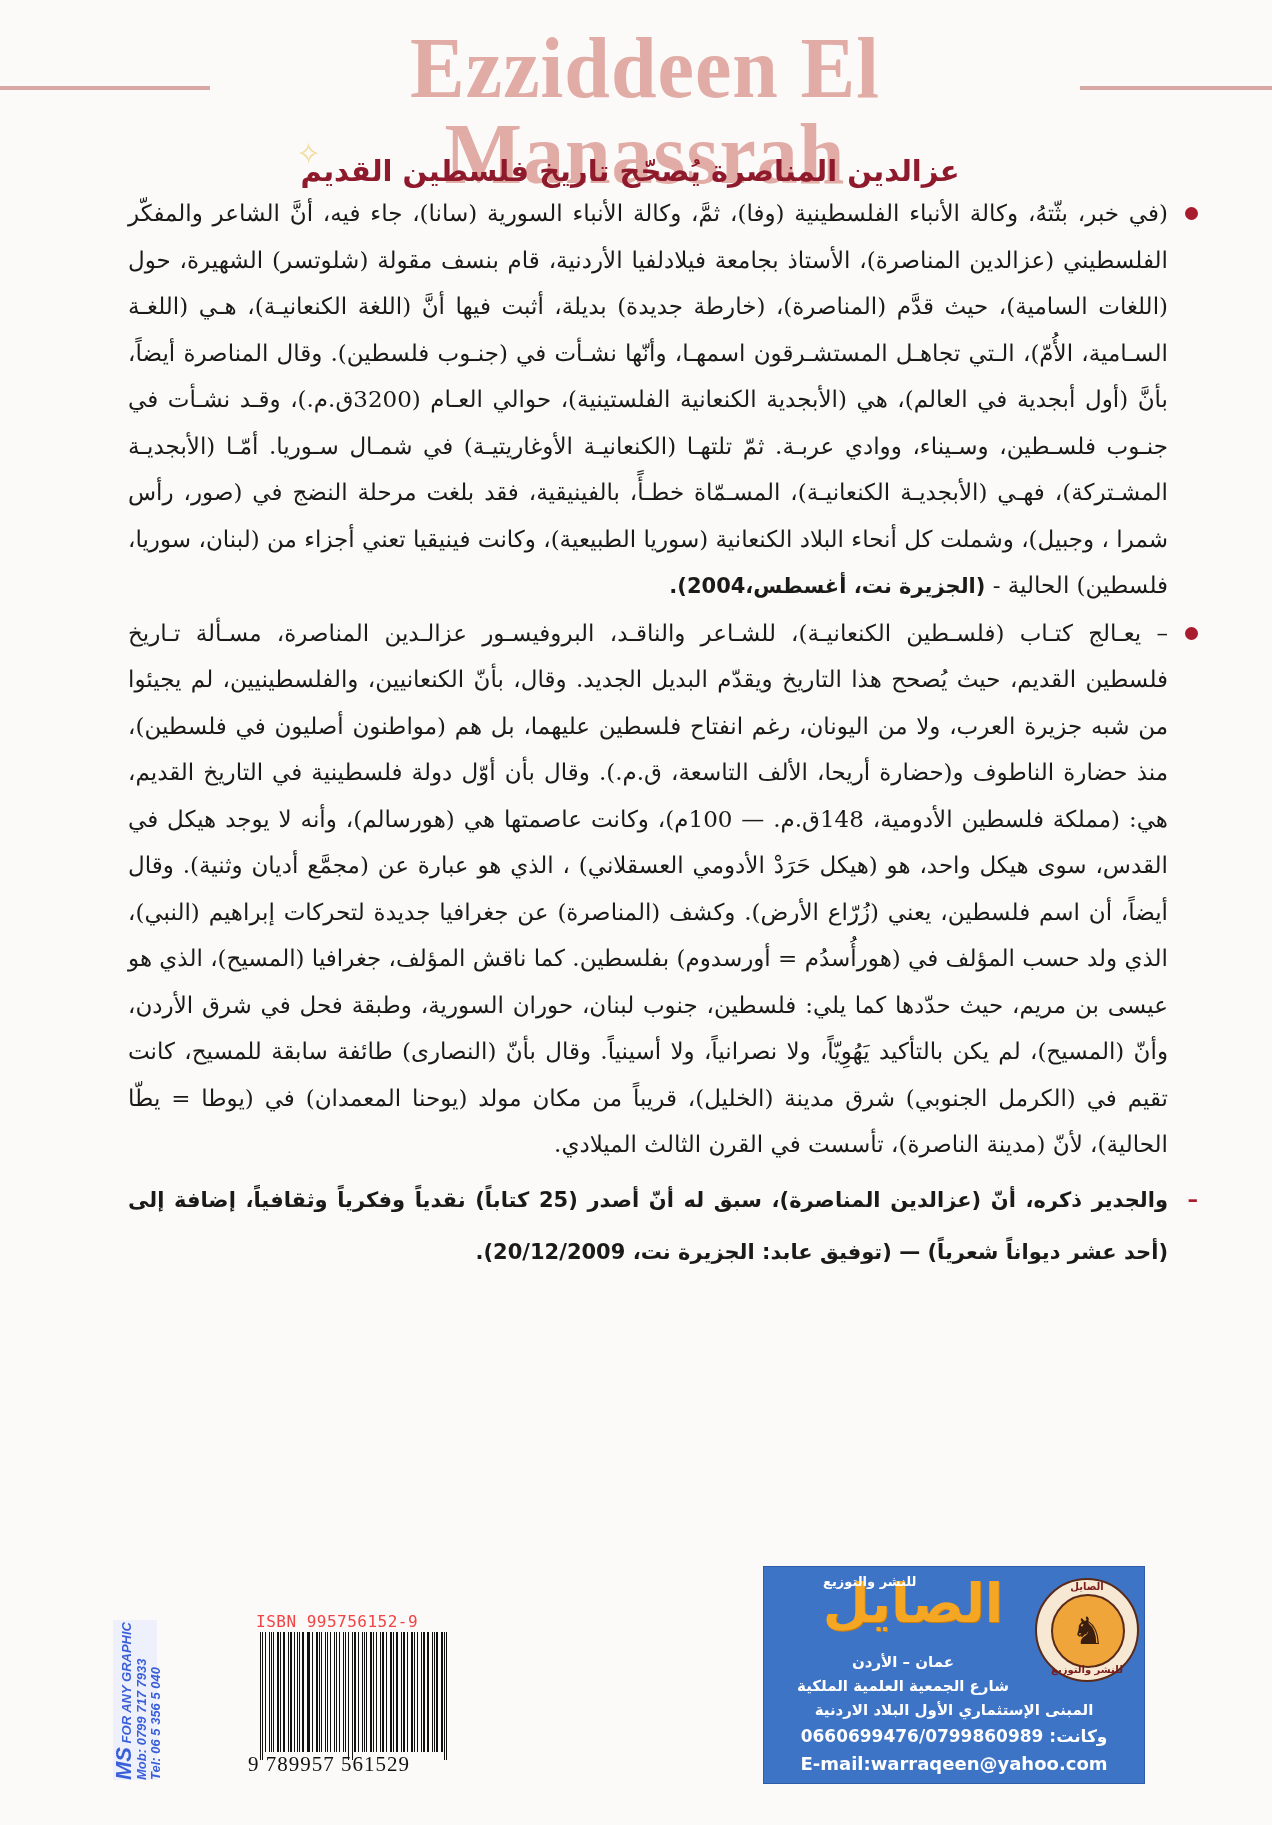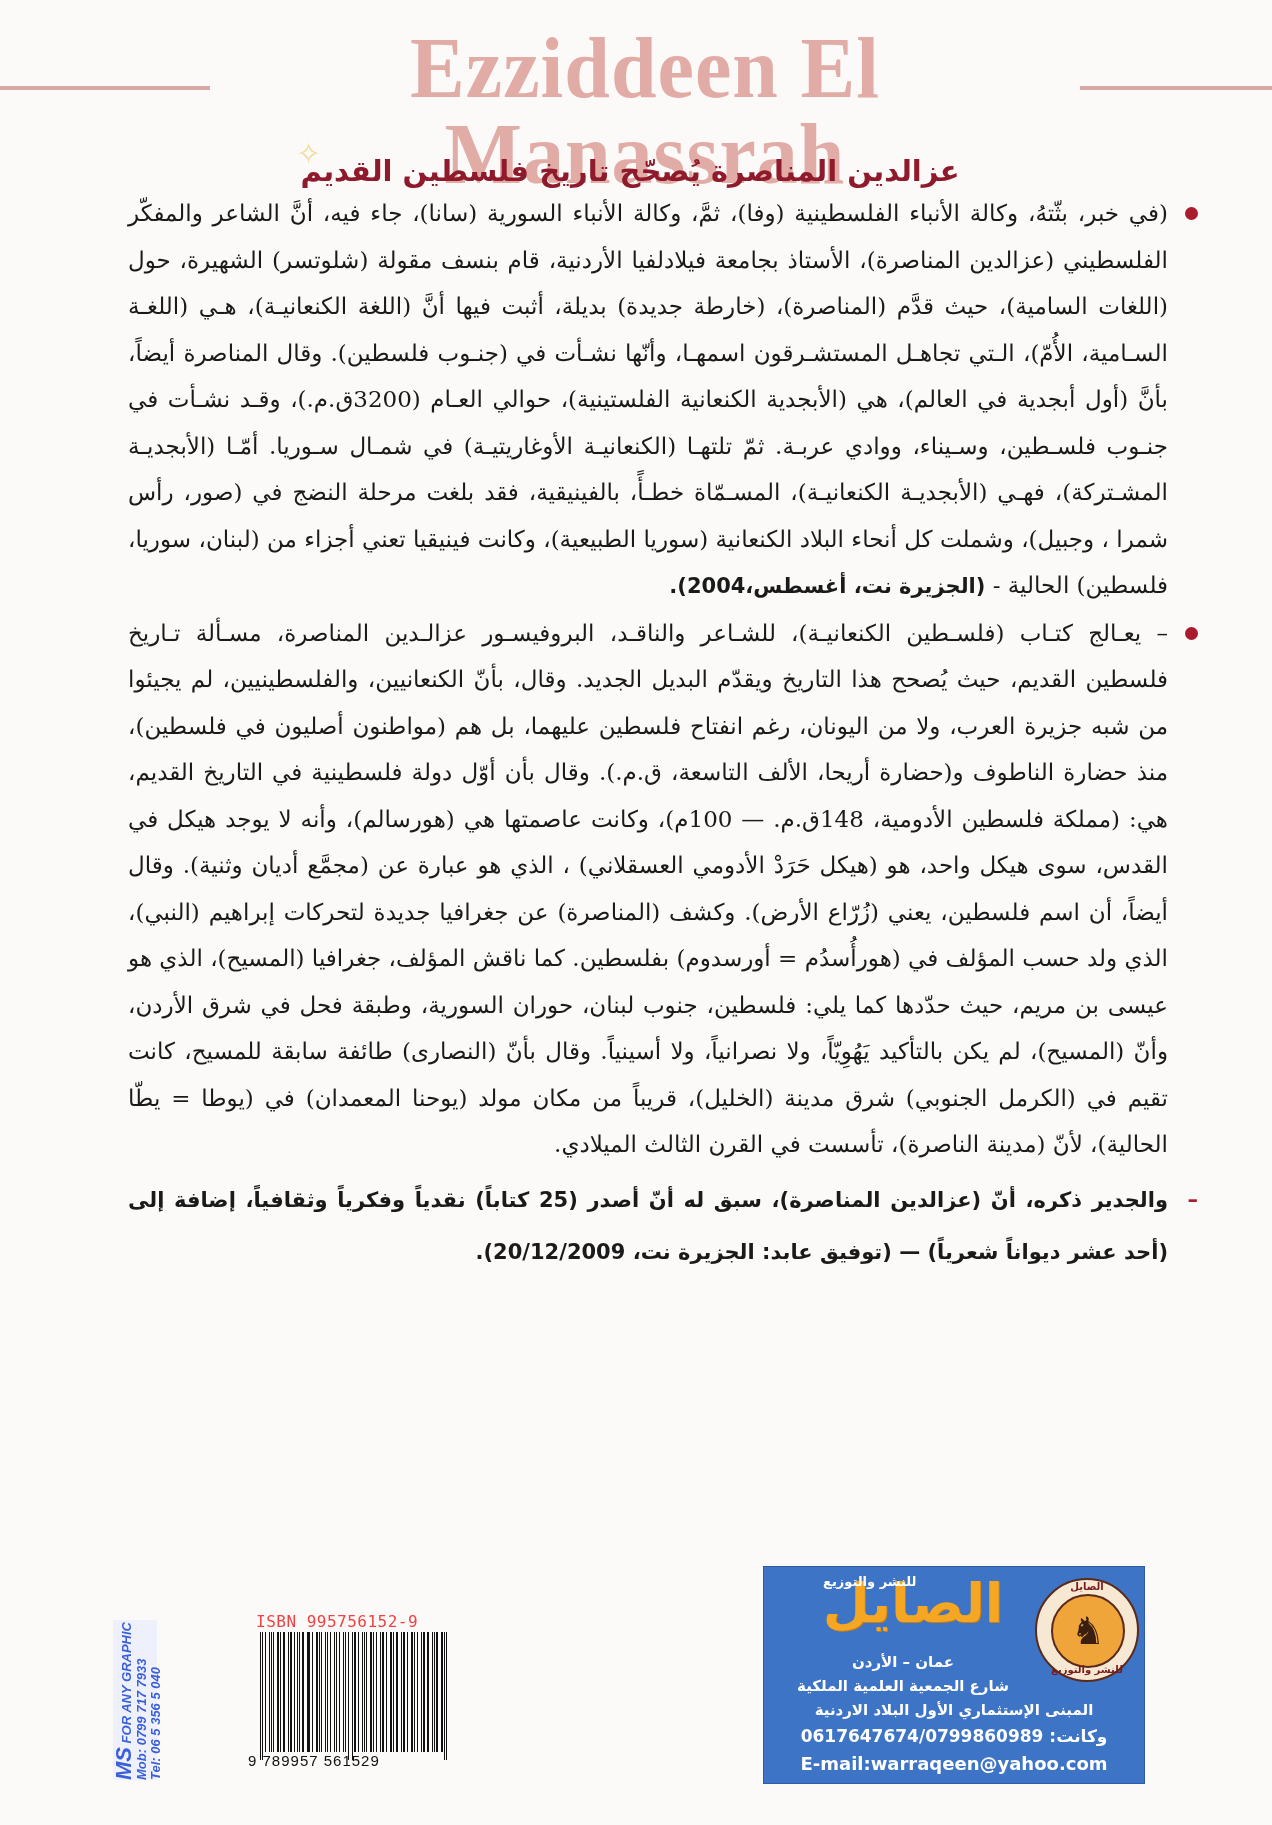--- a/index.html
+++ b/index.html
@@ -74,21 +74,21 @@
   }
   .isbn-top {
     position: absolute; left: 8px; top: 0; width: 200px;
     font-family: "DejaVu Sans Mono", monospace; font-size: 16px; letter-spacing: 0.5px;
     color: #ef4444;
   }
   .bars { position: absolute; left: 12px; top: 20px; width: 190px; height: 120px; display: flex; align-items: stretch; }
   .bars span { display: block; background: #111; }
   .isbn-bottom {
     position: absolute; left: 0; top: 140px; width: 210px;
-    font-family: Liberation Sans, sans-serif; font-size: 15px; letter-spacing: 1px;
+    font-family: Liberation Serif, serif; font-size: 21px; letter-spacing: 1px;
     color: #111;
   }
 
   .publisher {
     position: absolute; left: 763px; top: 1566px; width: 382px; height: 218px;
     background: #3e74c6;
     box-shadow: 0 0 0 1px #2f5ca8 inset;
     color: #fff;
     font-family: "DejaVu Sans", sans-serif;
   }
@@ -244,16 +244,16 @@
     <div class="pub-logo-inner">♞</div>
     <div class="pub-logo-text-bottom">للنشر والتوزيع</div>
   </div>
   <div class="pub-name">الصايل</div>
   <div class="pub-tagline">للنشر والتوزيع</div>
   <div class="pub-line pub-city">عمان – الأردن</div>
   <div class="pub-line pub-street">شارع الجمعية العلمية الملكية</div>
   <div class="pub-line pub-building">المبنى الإستثماري الأول البلاد الاردنية</div>
   <div class="pub-phone">
     <span>وكانت:</span>
-    <span style="direction:ltr;unicode-bidi:embed;">0617647674/0799860989</span>
+    <span style="direction:ltr;unicode-bidi:embed;">0660699476/0799860989</span>
   </div>
   <div class="pub-email">E-mail:warraqeen@yahoo.com</div>
 </div>
 
 </body></html>

